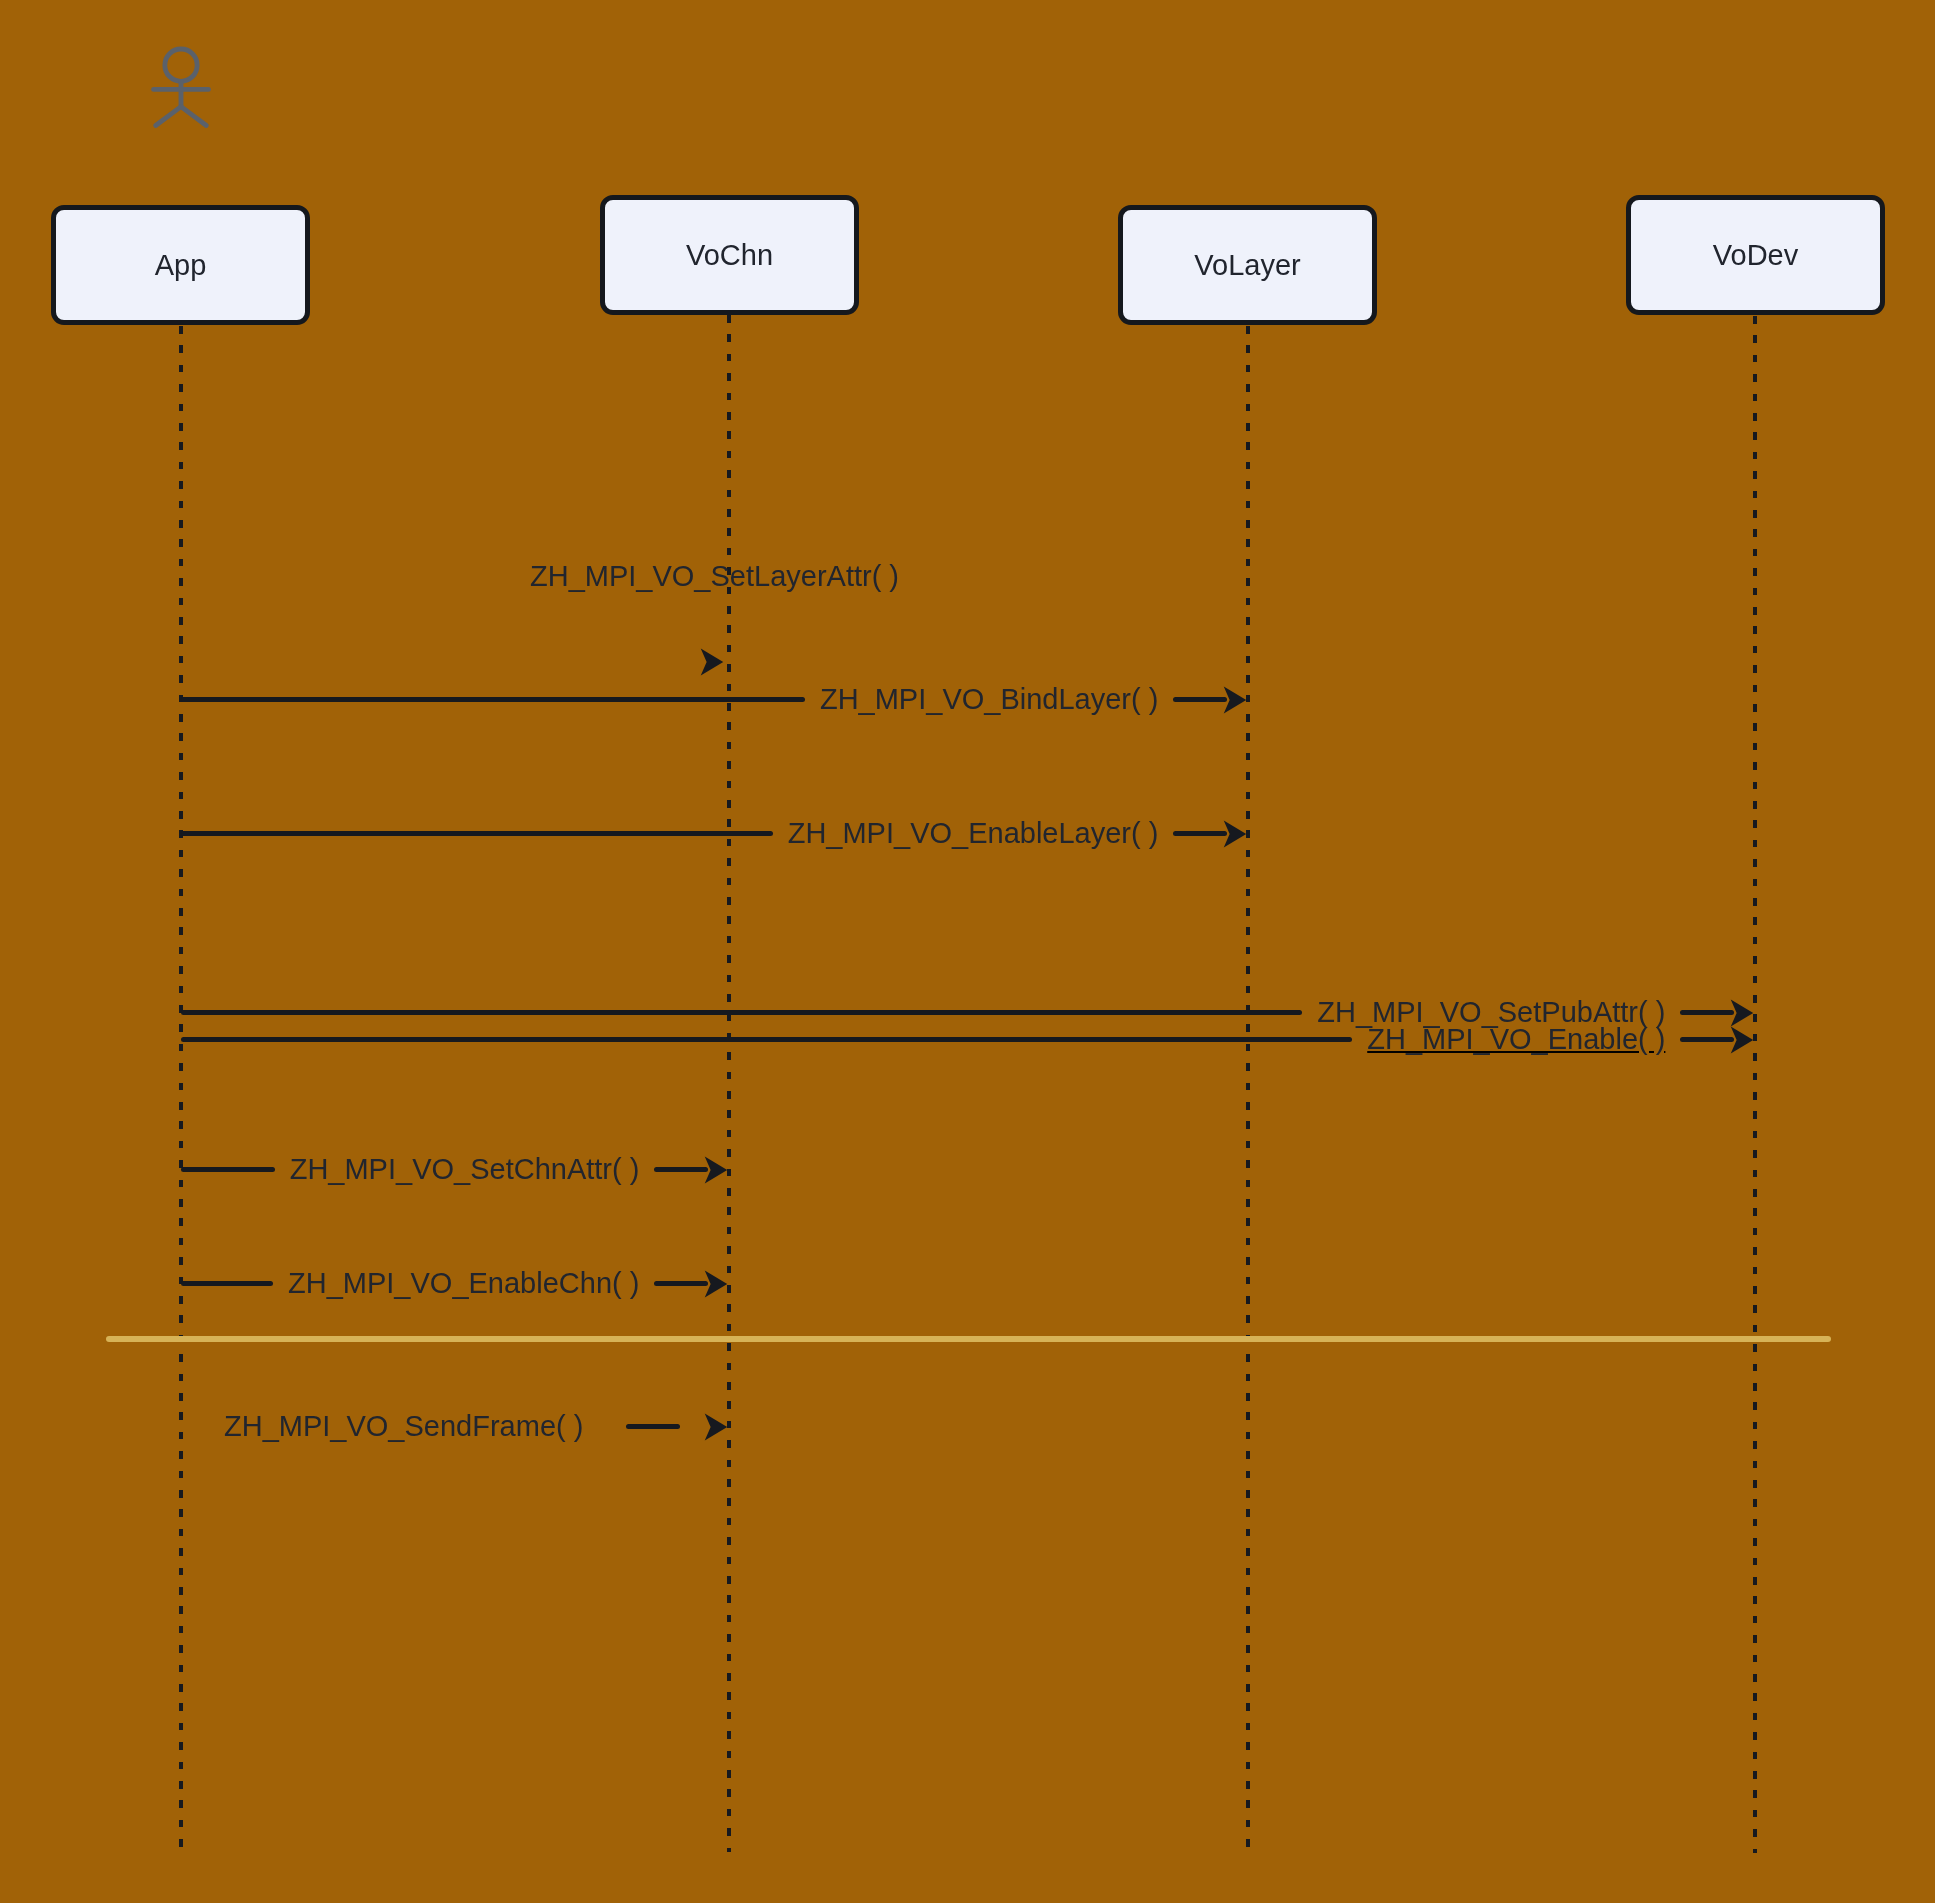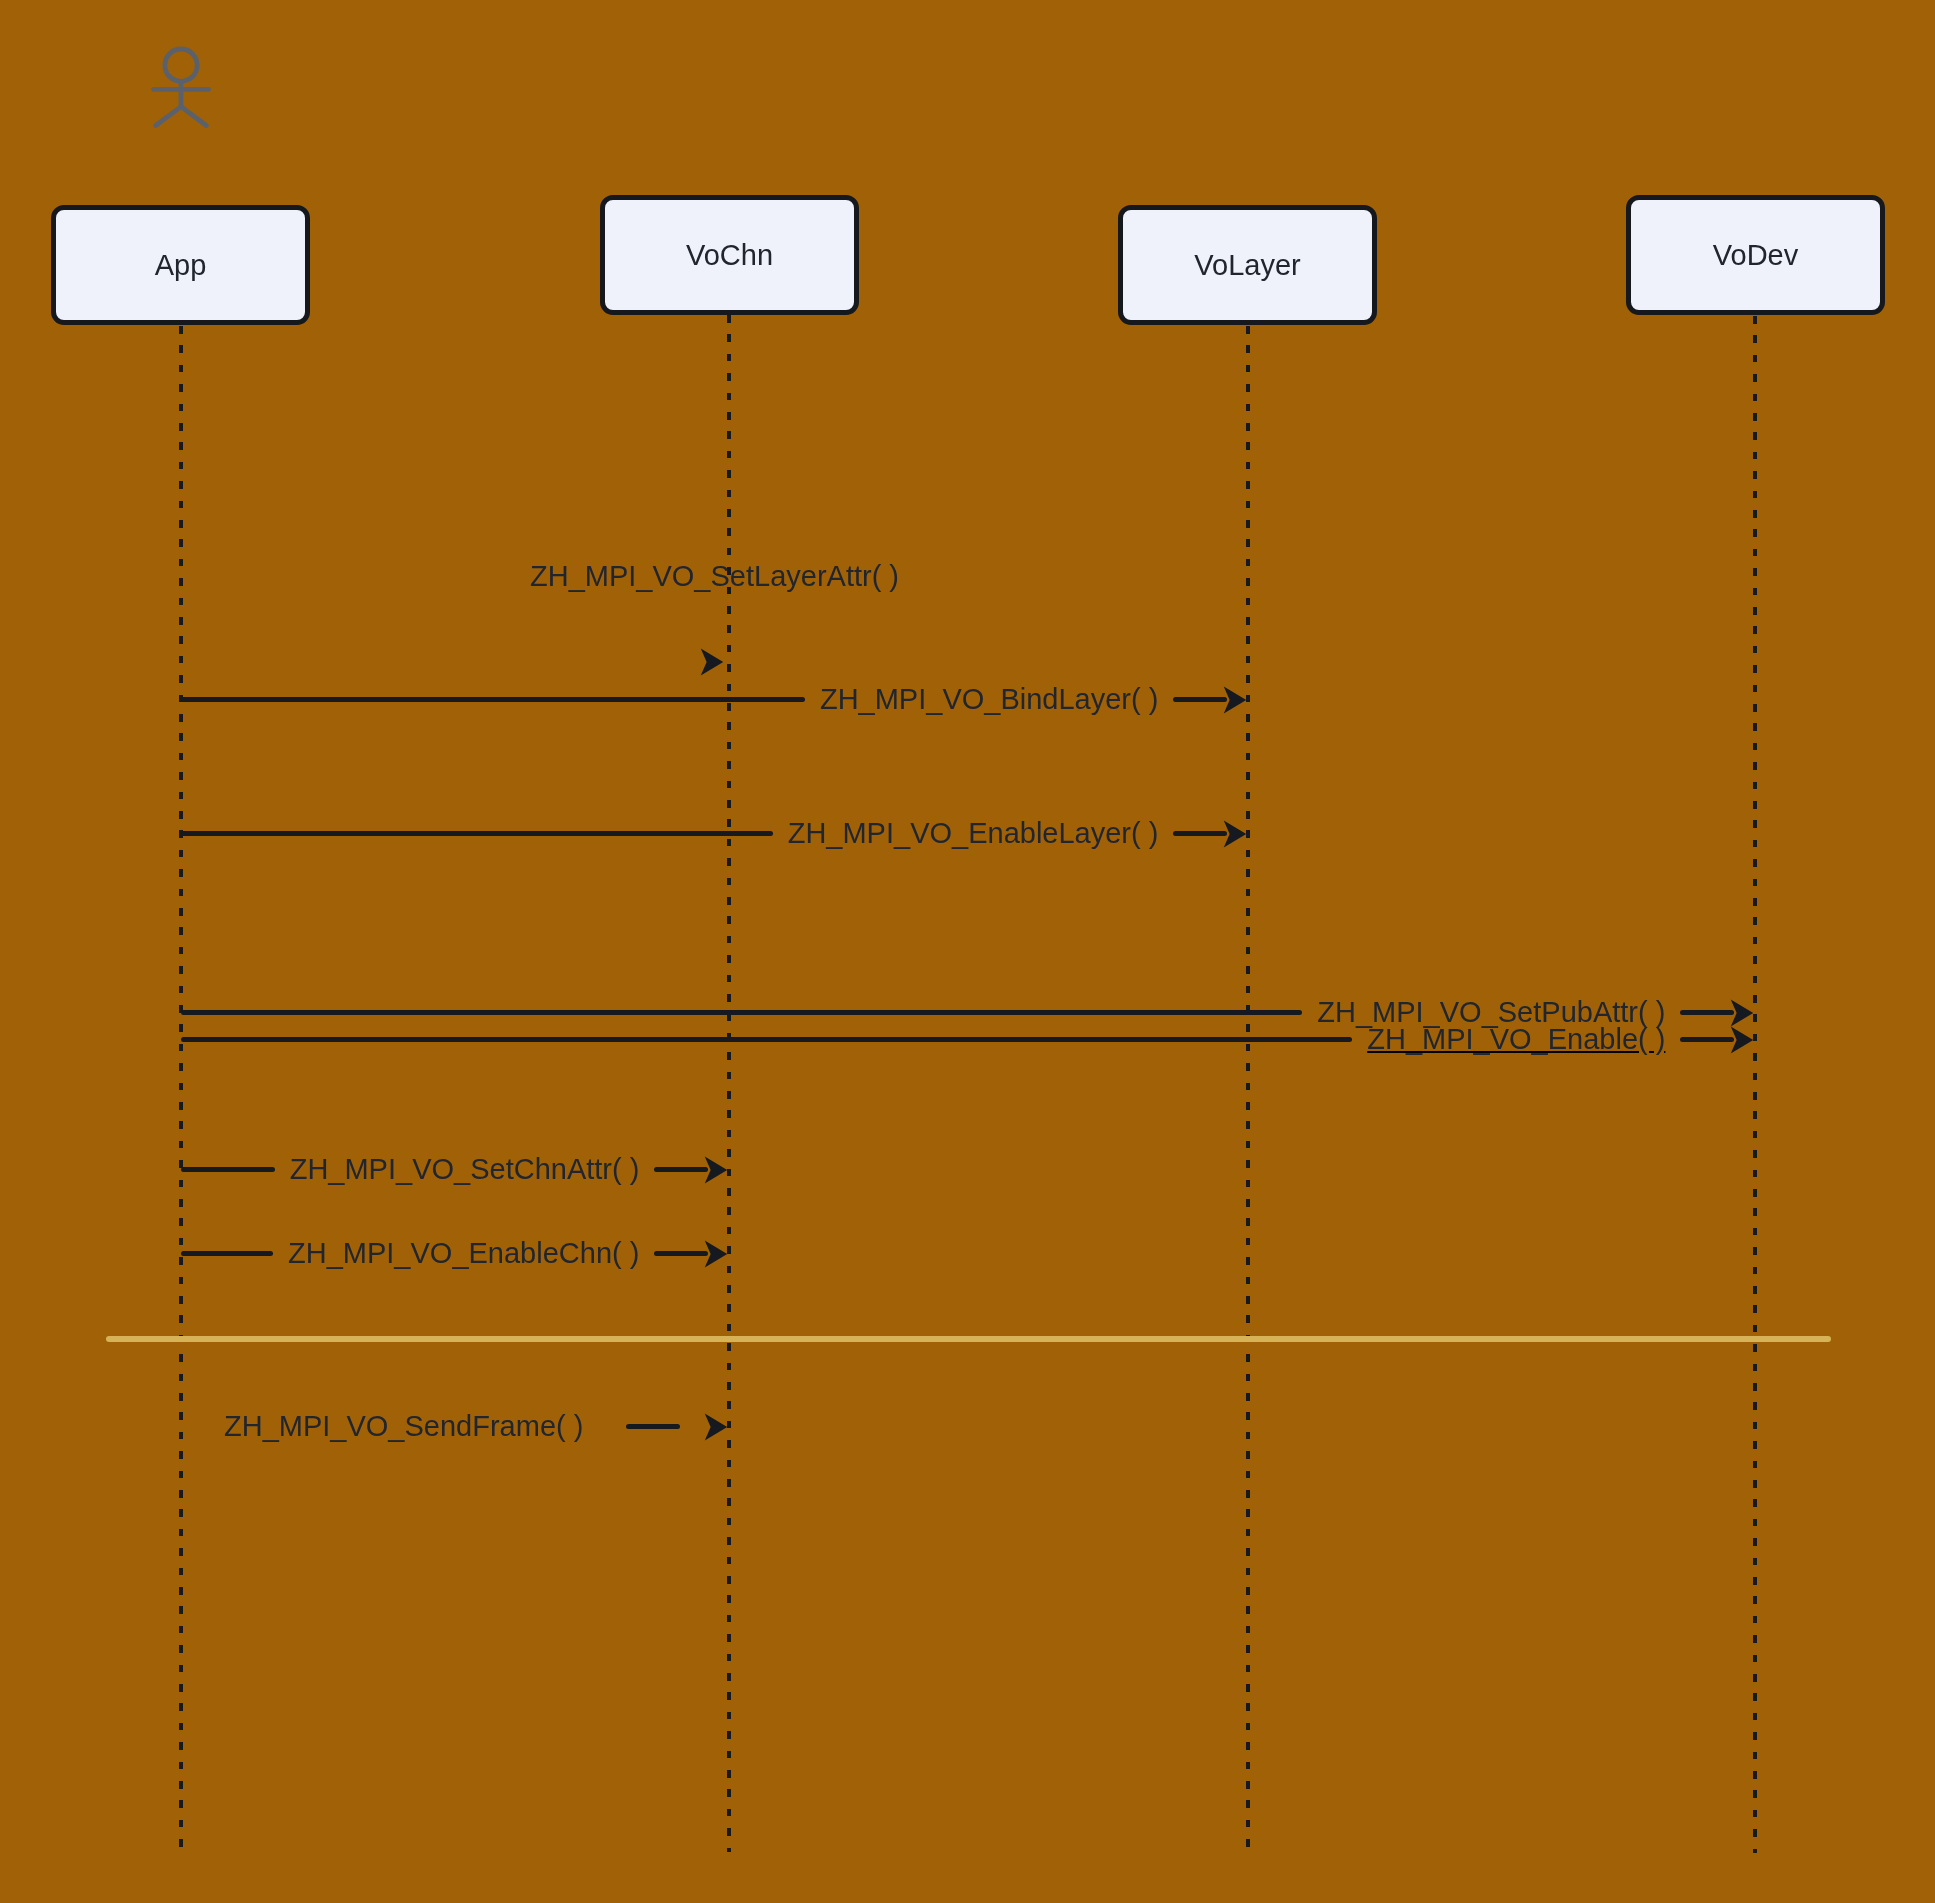--- a/index.html
+++ b/index.html
@@ -166,21 +166,21 @@
 
   <div class="message" style="left:181px; top:1152px; width:548px;">
     <div class="mline-pre"></div>
     <div class="mlabel">ZH_MPI_VO_SetChnAttr( )</div>
     <div class="mline-post"></div>
     <svg class="arrowhead" width="26" height="30" viewBox="0 0 48 56">
       <path d="M3,3 L45,28 L3,53 L14,28 Z" fill="#16191f"></path>
     </svg>
   </div>
 
-  <div class="message" style="left:181px; top:1236px; width:548px;text-align:center;">
+  <div class="message" style="left:181px; top:1266px; width:548px;text-align:center;">
     <div class="mline-pre"></div>
     <div class="mlabel">ZH_MPI_VO_EnableChn( )</div>
     <div class="mline-post"></div>
     <svg class="arrowhead" width="26" height="30" viewBox="0 0 48 56">
       <path d="M3,3 L45,28 L3,53 L14,28 Z" fill="#16191f"></path>
     </svg>
   </div>
 
   <div class="separator"></div>
 

